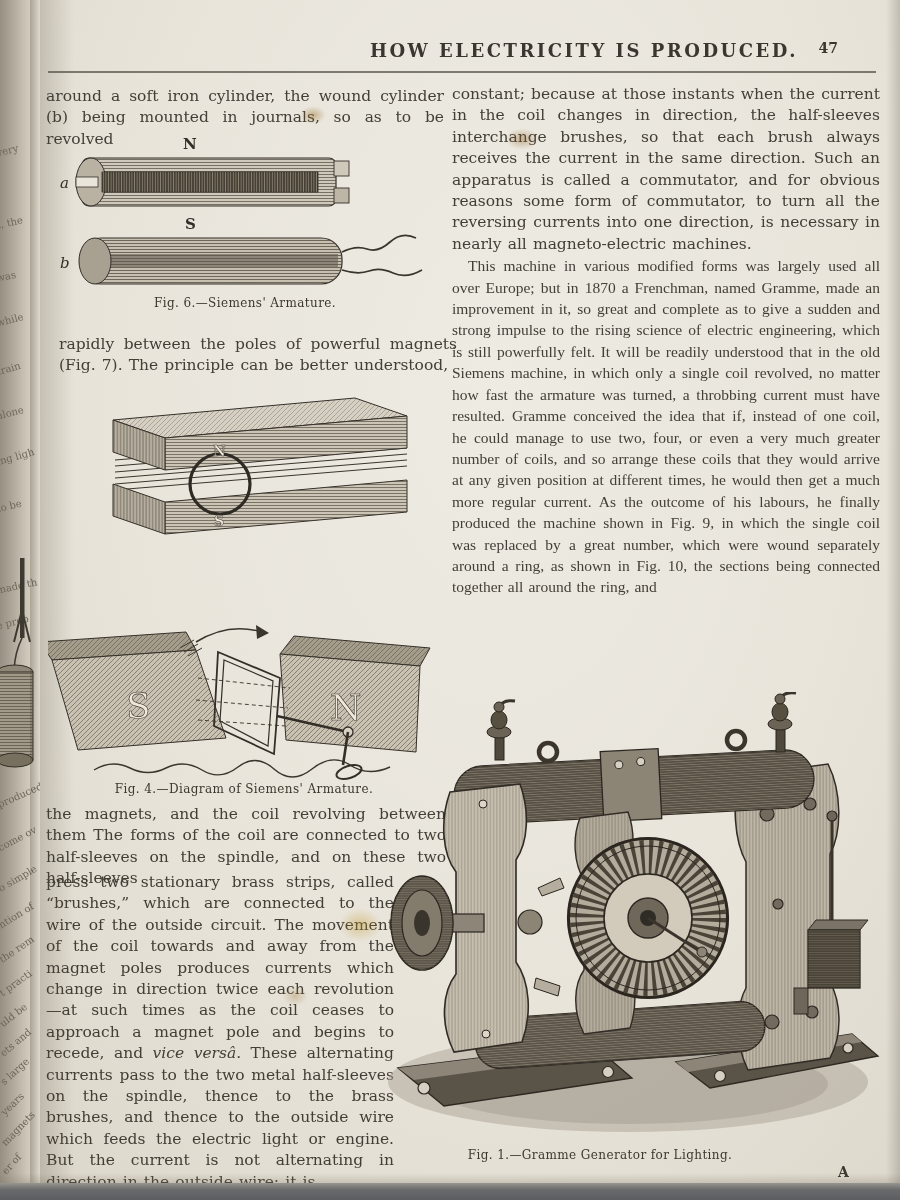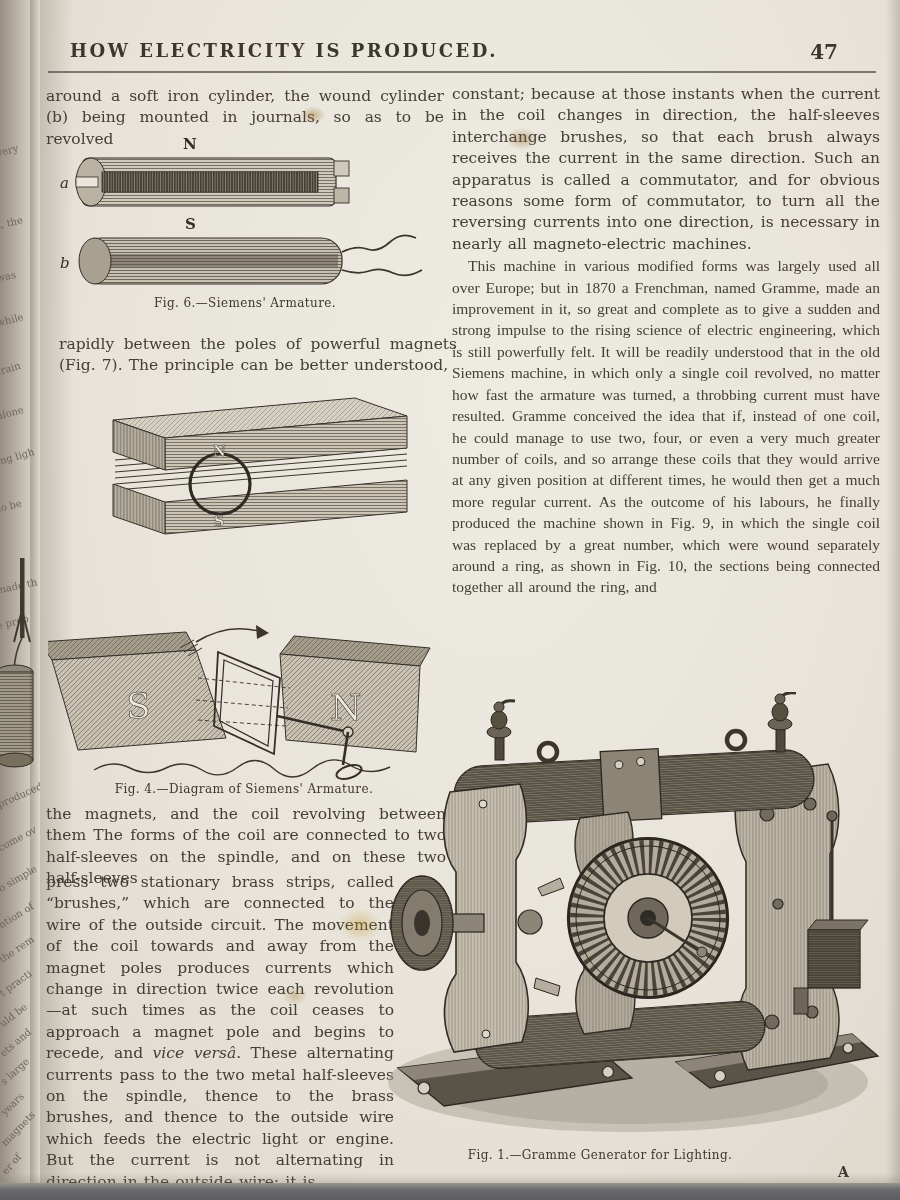--- a/index.html
+++ b/index.html
@@ -1,22 +1,22 @@
 <!DOCTYPE html>
 <html><head>
 <meta charset="utf-8">
 <style>
   html,body{margin:0;padding:0;background:#55565a;}
   .page{position:relative;width:900px;height:1200px;overflow:hidden;
         background:radial-gradient(ellipse at 55% 32%, #eeebe3 0%, #e8e4da 55%, #ded9cd 90%, #d4cfc2 100%);
         font-family:"DejaVu Serif", serif; color:#45403a;}
   
-  .hdr-title{position:absolute;top:40px;left:70px;width:720px;text-align:left;
+  .hdr-title{position:absolute;top:40px;left:78px;width:720px;text-align:right;
              font-size:18px;font-weight:bold;letter-spacing:2.5px;color:#3b362f;}
-  .hdr-page-num{position:absolute;top:40px;right:62px;font-size:20px;font-weight:bold;color:#3b362f;}
+  .hdr-page-num{position:absolute;top:40px;right:62px;font-size:14px;font-weight:bold;color:#3b362f;}
   .hdr-rule{position:absolute;top:71px;left:48px;width:828px;height:2px;background:#5a544c;opacity:.75;}
   
   .para{position:absolute;text-align:justify;font-size:15.5px;line-height:21.4px;color:#433e36;word-spacing:1.2px;}
   .para p{margin:0;}
   .para .indent{text-indent:16px;font-family:Liberation Serif, serif;}
   .it{font-style:italic;}
   
   .fig{position:absolute;}
   .fig-caption{position:absolute;text-align:center;font-size:12px;letter-spacing:.4px;color:#3d382f;}
   .sig{position:absolute;font-size:14px;font-weight:bold;color:#3d382f;}

